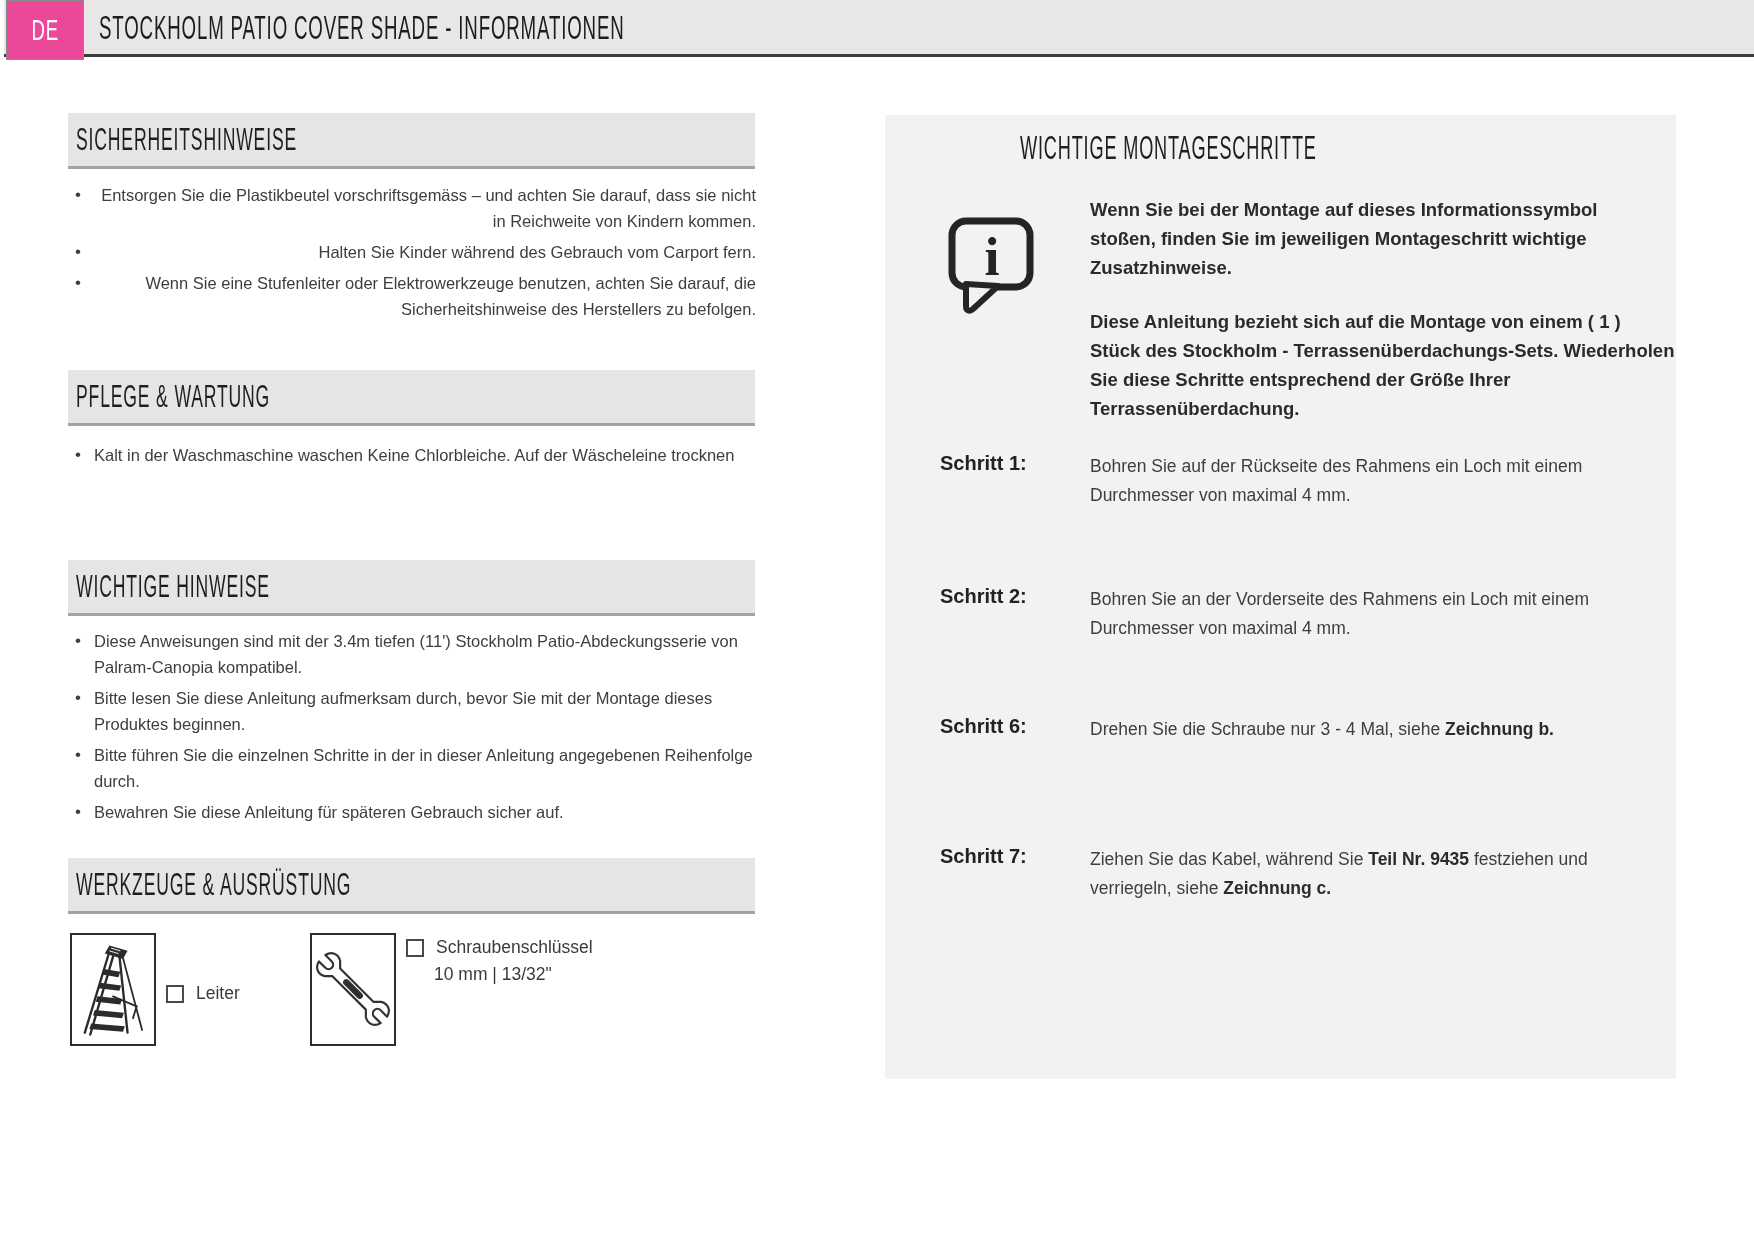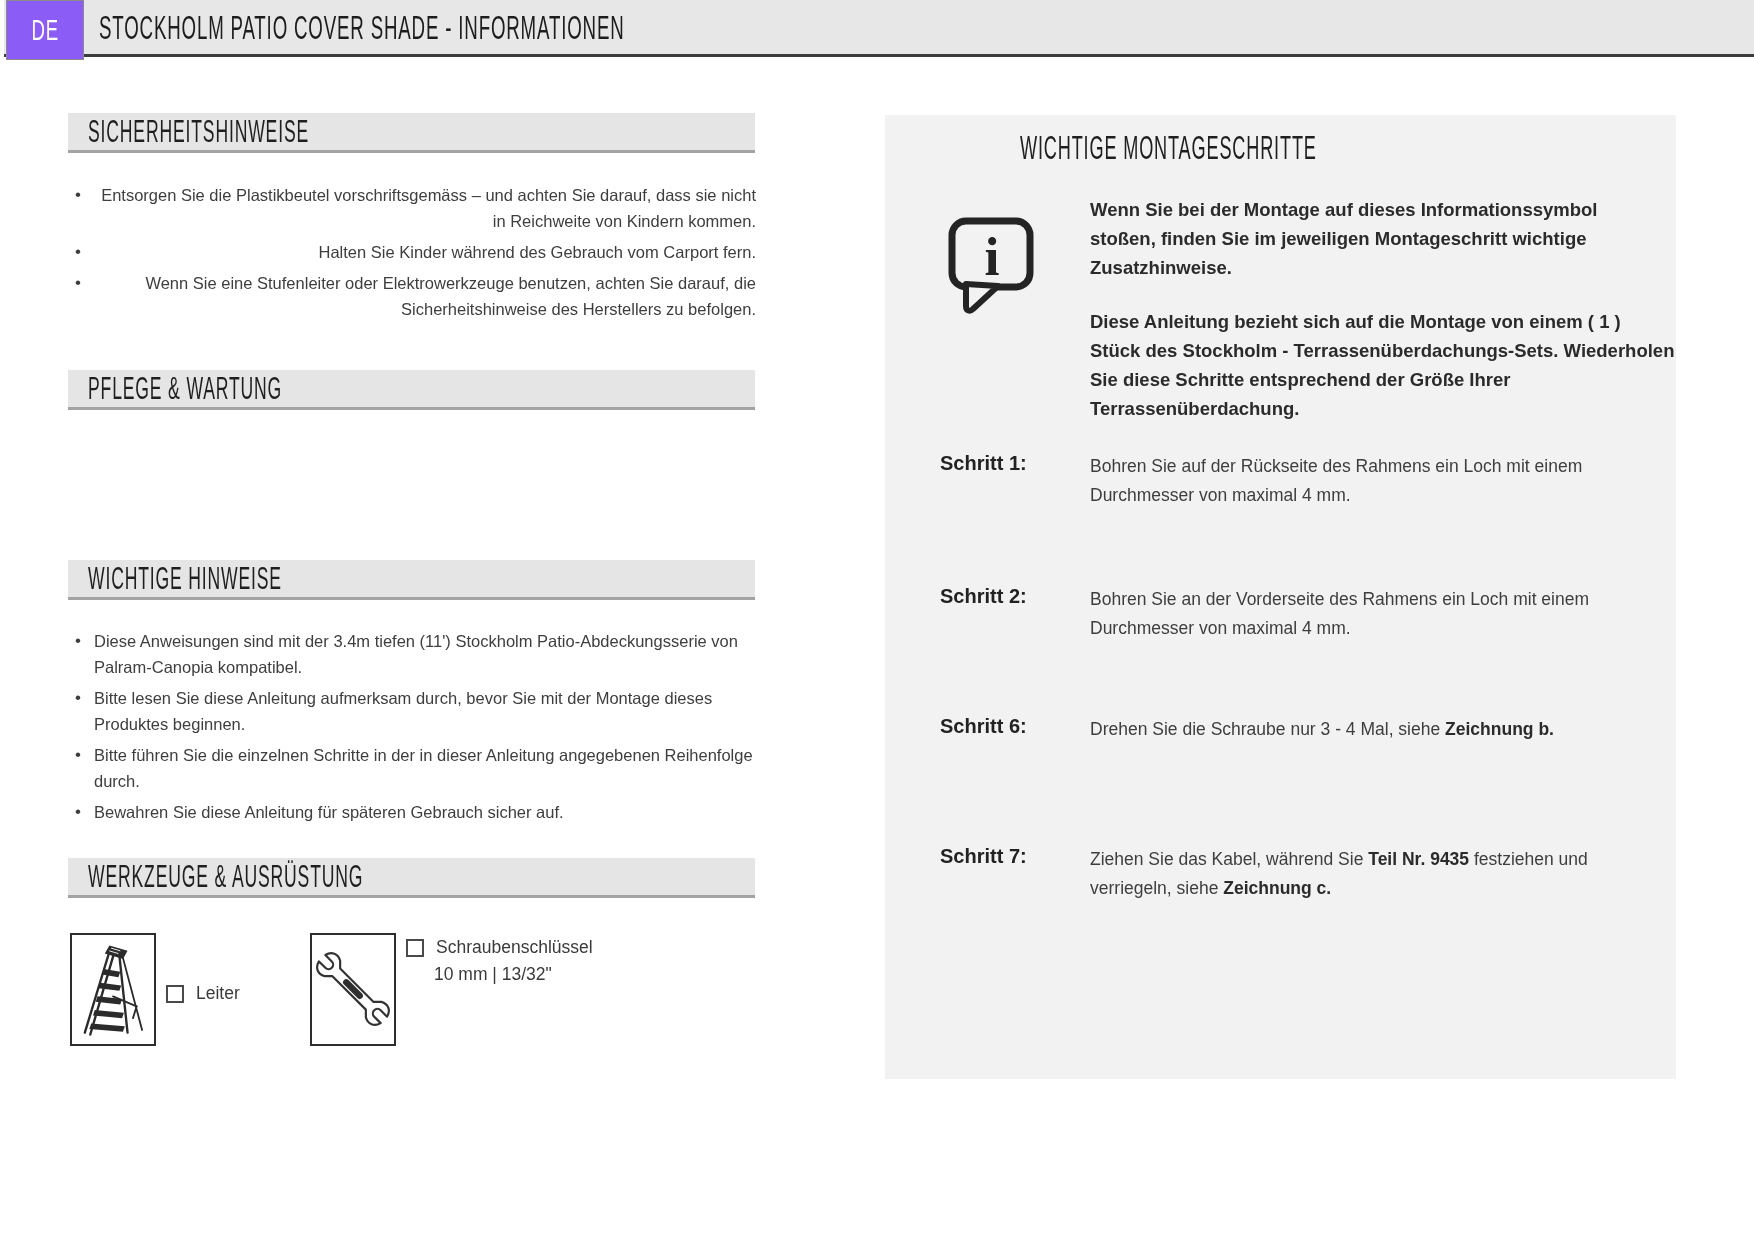--- a/index.html
+++ b/index.html
@@ -5,32 +5,32 @@
   html,body { margin:0; padding:0; background:#ffffff; }
   body { font-family: "Liberation Sans", "DejaVu Sans", sans-serif; }
   .page { position:relative; width:1754px; height:1240px; background:#ffffff; overflow:hidden; }
 
   
   .topbar { position:absolute; left:4px; top:0; width:1754px; height:54px;
             background:#e7e7e7; border-bottom:3px solid #3c3c3c;
             display:flex; align-items:center; }
   .doc-title { margin:0 0 0 95px; font-size:34px; font-weight:400; color:#1d1d1d; }
   .lang-badge { position:absolute; left:6px; top:0; width:78px; height:60px;
-                background:#8b5cf6; border:1px solid #8a8a8a; box-sizing:border-box;
+                background:#ec4899; border:1px solid #8a8a8a; box-sizing:border-box;
                 display:flex; align-items:center; justify-content:center;
                 color:#ffffff; font-size:30px; z-index:2; }
 
   
   .cond { display:inline-block; transform:scaleX(0.55); transform-origin:0 50%;
           white-space:nowrap; letter-spacing:1.5px; font-weight:400; }
 
   
-  .secbar { position:absolute; left:68px; width:687px; height:40px;
+  .secbar { position:absolute; left:68px; width:687px; height:56px;
             background:#e5e5e5; border-bottom:3px solid #a3a3a3; box-sizing:border-box;
-            display:flex; align-items:center; padding-left:20px; }
+            display:flex; align-items:center; padding-left:8px; }
   .secbar .cond { font-size:32px; color:#1f1f1f; }
 
   ul.bullets { position:absolute; left:72px; width:684px; margin:0; padding:0; list-style:none; }
   ul.bullets li { position:relative; padding-left:22px; margin-bottom:5px;
                   font-size:16.5px; line-height:26px; color:#3e3e3e; }
   ul.bullets li::before { content:"•"; position:absolute; left:3px; top:0;
                           font-size:17px; color:#3e3e3e; }
 
   .toolbox { position:absolute; width:86px; height:113px; box-sizing:border-box;
              border:2px solid #2e2e2e; background:#ffffff;
@@ -76,20 +76,23 @@
   </div>
   <ul class="bullets" style="top:182px;text-align:right;">
     <li>Entsorgen Sie die Plastikbeutel vorschriftsgemäss – und achten Sie darauf, dass sie nicht in Reichweite von Kindern kommen.</li>
     <li>Halten Sie Kinder während des Gebrauch vom Carport fern.</li>
     <li>Wenn Sie eine Stufenleiter oder Elektrowerkzeuge benutzen, achten Sie darauf, die Sicherheitshinweise des Herstellers zu befolgen.</li>
   </ul>
 
   <div class="secbar" style="top:370px;">
     <span class="cond">PFLEGE &amp; WARTUNG</span>
   </div>
+  <ul class="bullets" style="top:442px;">
+    <li>Kalt in der Waschmaschine waschen Keine Chlorbleiche. Auf der Wäscheleine trocknen</li>
+  </ul>
 
   <div class="secbar" style="top:560px;text-align:center;">
     <span class="cond">WICHTIGE HINWEISE</span>
   </div>
   <ul class="bullets" style="top:628px;">
     <li>Diese Anweisungen sind mit der 3.4m tiefen (11') Stockholm Patio-Abdeckungsserie von Palram-Canopia kompatibel.</li>
     <li>Bitte lesen Sie diese Anleitung aufmerksam durch, bevor Sie mit der Montage dieses Produktes beginnen.</li>
     <li>Bitte führen Sie die einzelnen Schritte in der in dieser Anleitung angegebenen Reihenfolge durch.</li>
     <li>Bewahren Sie diese Anleitung für späteren Gebrauch sicher auf.</li>
   </ul>

